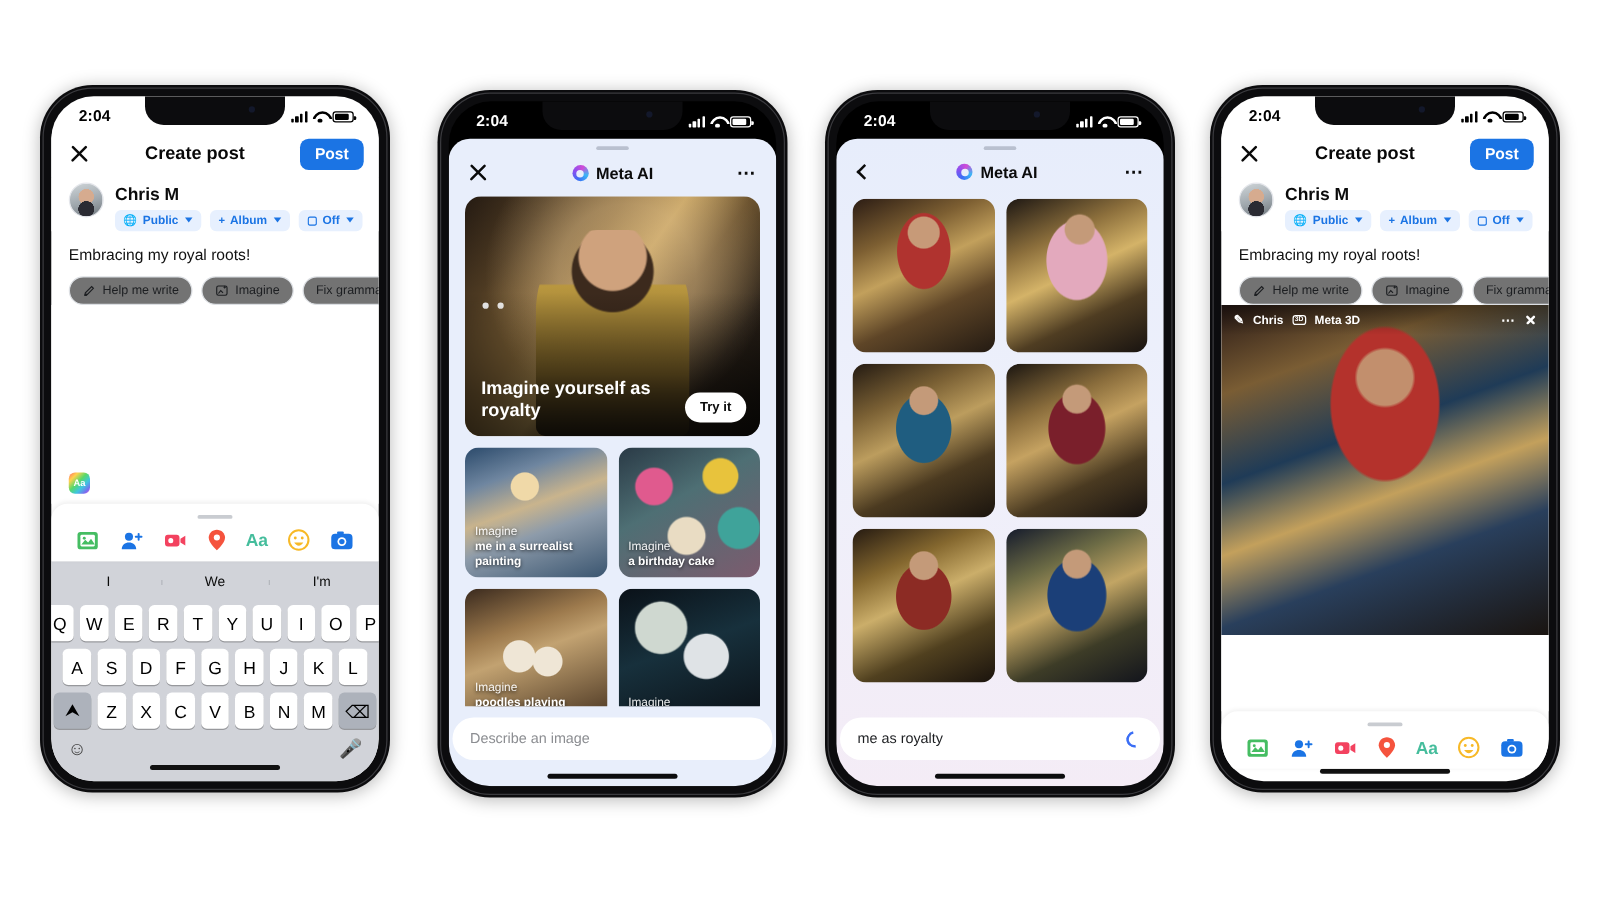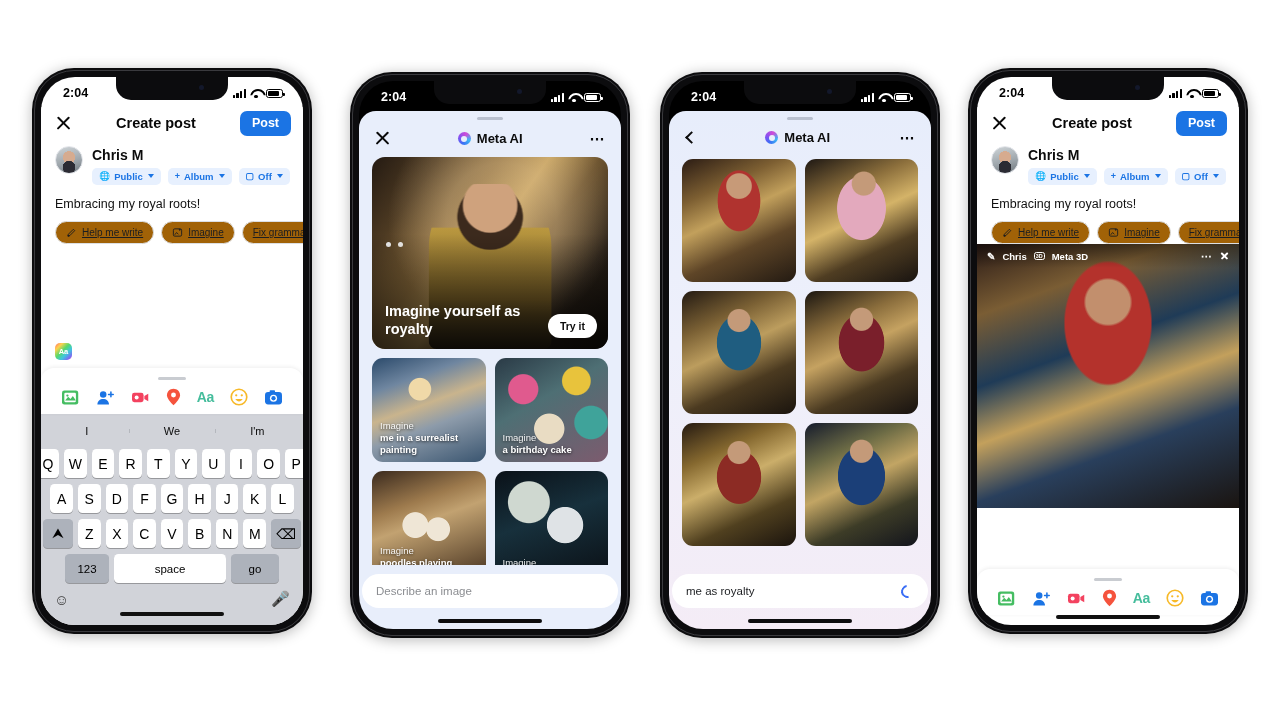--- a/index.html
+++ b/index.html
@@ -109,21 +109,21 @@
   .chip .gl{ font-size:9px; }
   .caret{ width:0;height:0;border-left:3.2px solid transparent;border-right:3.2px solid transparent;
     border-top:4px solid #1b74e4; margin-left:1px; }
 
   
   .post-text{ padding: 12px 14px 0; font-size:12.5px; color:#111; }
   .ai-chips{ display:flex; gap:7px; padding: 10px 0 0 14px; overflow:hidden; }
   .ai-chip{
     display:flex; align-items:flex-start; gap:5px;
     border:1px solid #dcdfe3; border-radius:14px;
-    padding:5px 10px; font-size:10px; color:#1c1e21; white-space:nowrap; background:#a16207;text-decoration:underline;
+    padding:5px 10px; font-size:10px; color:#1c1e21; white-space:nowrap; background:#737373;
   }
   .ai-chip svg{ display:block; }
 
   .compose-body{ flex:1; background:#fff; position:relative; }
   .aa-badge{
     position:absolute; left:14px; bottom:8px; width:17px;height:17px;border-radius:5px;
     background: linear-gradient(135deg,#ff6a6a 0%, #ffd24d 22%, #57d96a 45%, #3ec6e0 66%, #7b6bf0 86%, #f06bd0 100%);
     display:flex; align-items:center; justify-content:center;
     color:#fff; font-size:7.5px; font-weight:700;
   }
@@ -484,25 +484,20 @@
             <span class="key wide">⮝</span>
             <span class="key">Z</span>
             <span class="key">X</span>
             <span class="key">C</span>
             <span class="key">V</span>
             <span class="key">B</span>
             <span class="key">N</span>
             <span class="key">M</span>
             <span class="key wide">⌫</span>
           </div>
-          <div class="kb-row">
-            <span class="key num">123</span>
-            <span class="key space">space</span>
-            <span class="key go">go</span>
-          </div>
         </div>
         <div class="kb-bottom">
           <span class="g">☺</span>
           <span class="g">🎤</span>
         </div>
         <div class="home-ind light"></div>
       </div>
     </div>
   </div>
 

